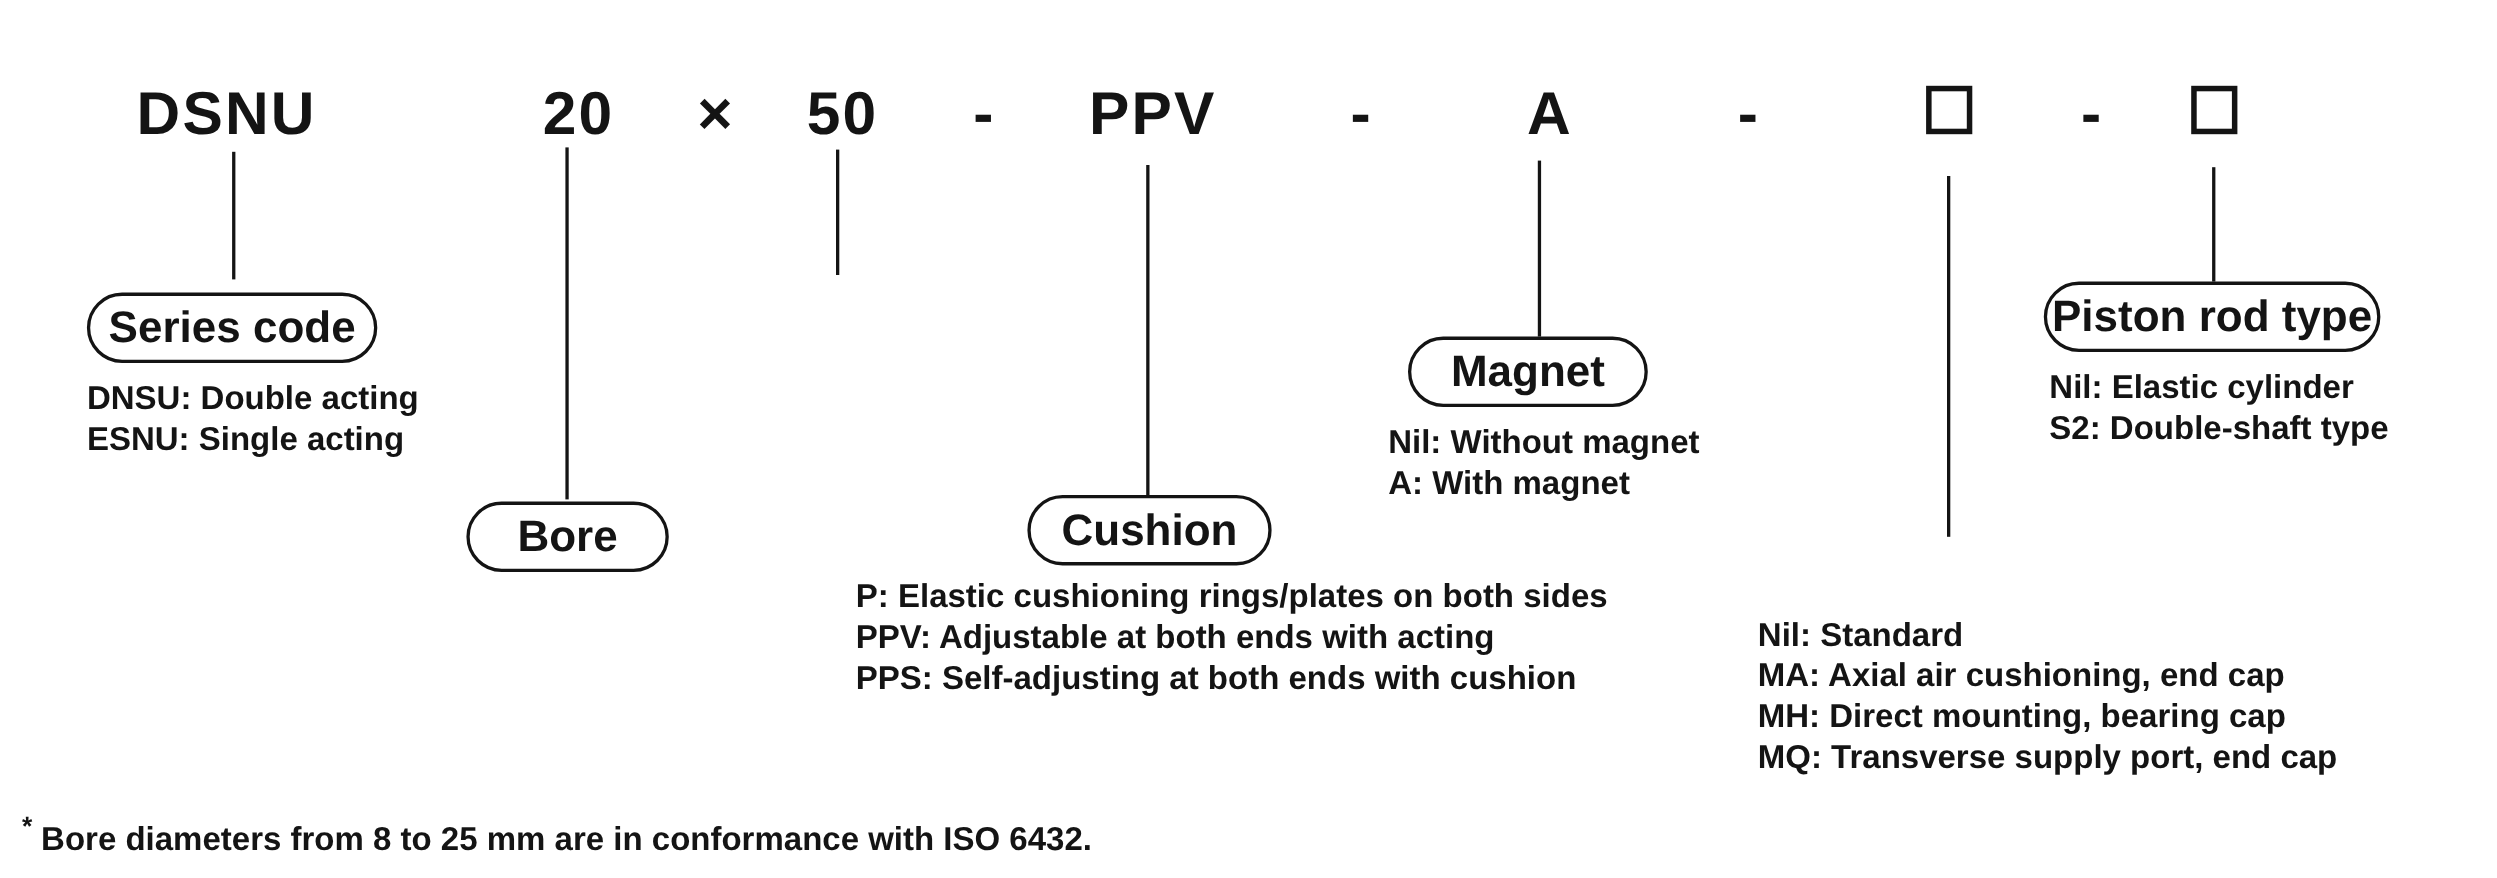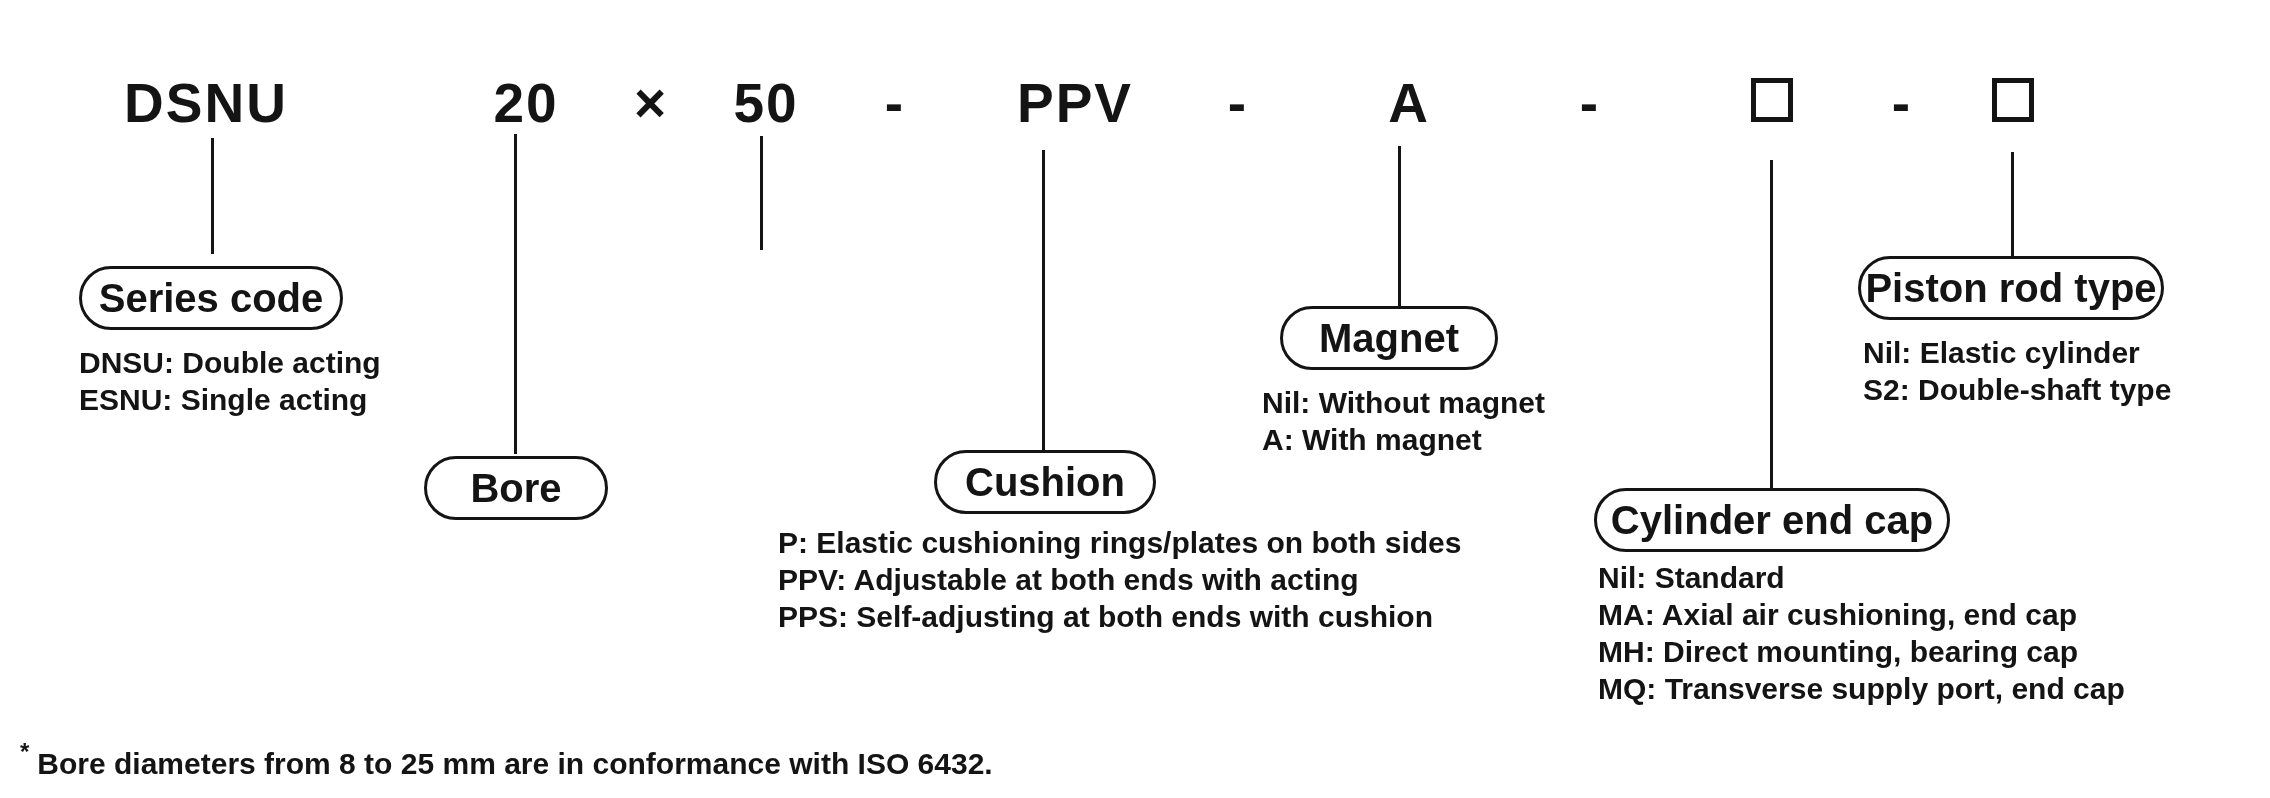--- a/index.html
+++ b/index.html
@@ -37,41 +37,40 @@
 </head>
 <body>
 
 <div class="canvas">
 
   <div class="code" style="left:206px">DSNU</div>
   <div class="code" style="left:526px">20</div>
   <div class="code" style="left:651px">×</div>
   <div class="code" style="left:766px">50</div>
   <div class="code" style="left:895px">-</div>
-  <div class="code" style="left:1075px">PPV</div>
+  <div class="code" style="left:1048px">PPV</div>
   <div class="code" style="left:1238px">-</div>
   <div class="code" style="left:1409px">A</div>
   <div class="code" style="left:1590px">-</div>
   <div class="sq" style="left:1751px"></div>
   <div class="code" style="left:1902px">-</div>
   <div class="sq" style="left:1992px"></div>
 
   <div class="vline" style="left:211px;  top:138px; height:116px"></div>
   <div class="vline" style="left:514px;  top:134px; height:320px"></div>
   <div class="vline" style="left:760px;  top:136px; height:114px"></div>
   <div class="vline" style="left:1042px; top:150px; height:300px"></div>
   <div class="vline" style="left:1398px; top:146px; height:160px"></div>
   <div class="vline" style="left:1770px; top:160px; height:328px"></div>
   <div class="vline" style="left:2011px; top:152px; height:104px"></div>
 
   <div class="bubble" style="left:79px;   top:266px; width:264px">Series code</div>
   <div class="bubble" style="left:424px;  top:456px; width:184px">Bore</div>
   <div class="bubble" style="left:934px;  top:450px; width:222px">Cushion</div>
   <div class="bubble" style="left:1280px; top:306px; width:218px">Magnet</div>
-  <div class="bubble" style="left:1594px; top:488px; width:356px">Cylinder end cap</div>
   <div class="bubble" style="left:1858px; top:256px; width:306px">Piston rod type</div>
 
   <div class="desc" style="left:79px; top:344px">
     <div>DNSU: Double acting</div>
     <div>ESNU: Single acting</div>
   </div>
 
   <div class="desc" style="left:778px; top:524px">
     <div>P: Elastic cushioning rings/plates on both sides</div>
     <div>PPV: Adjustable at both ends with acting</div>

